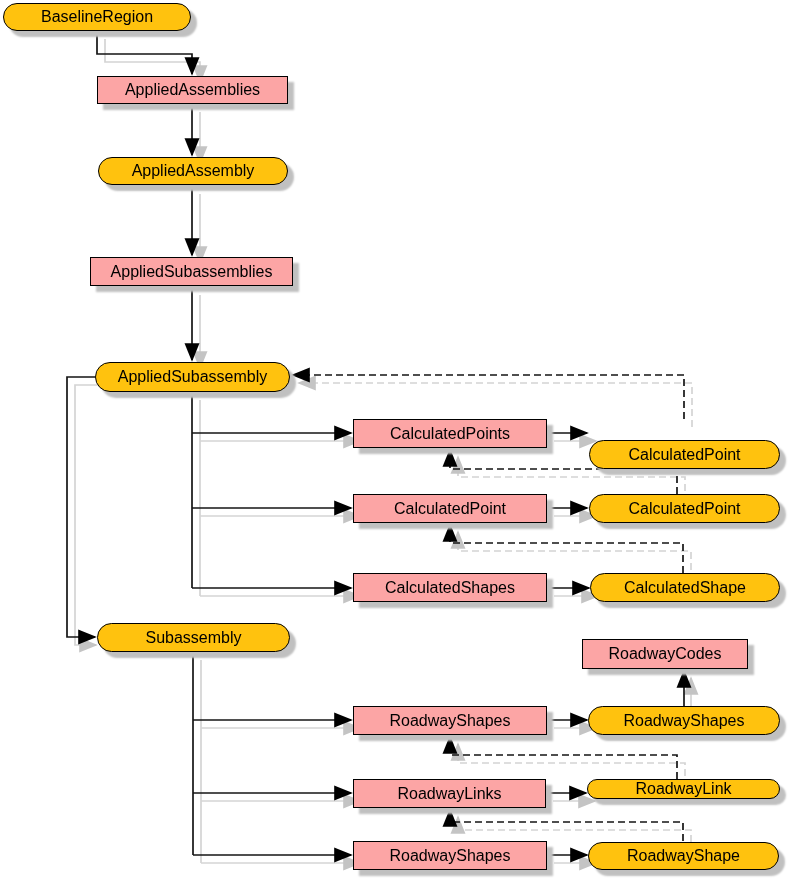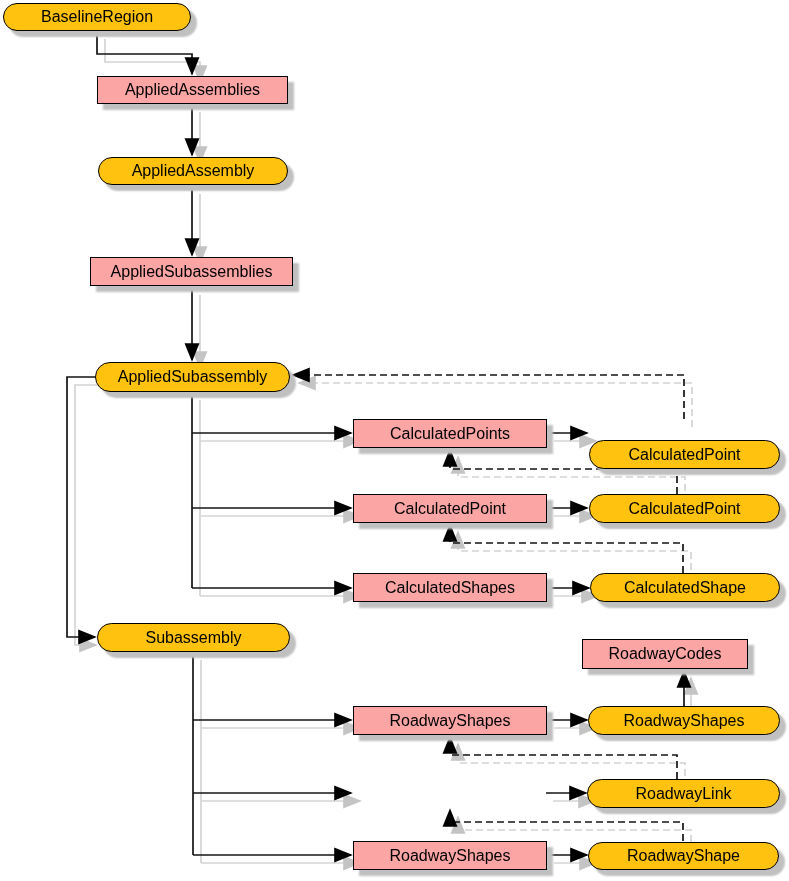--- a/index.html
+++ b/index.html
@@ -130,21 +130,24 @@
     </div>
   <div class="node box" style="left:582px;top:639px;width:166px;height:30px">
       <span>RoadwayCodes</span>
     </div>
   <div class="node box" style="left:353px;top:706px;width:194px;height:29px">
       <span>RoadwayShapes</span>
     </div>
   <div class="node pill" style="left:588px;top:706px;width:192px;height:29px">
       <span>RoadwayShapes</span>
     </div>
-  <div class="node pill" style="left:587px;top:779px;width:193px;height:29px">
+  <div class="node box" style="left:353px;top:779px;width:193px;height:29px">
+      <span>RoadwayLinks</span>
+    </div>
+  <div class="node pill" style="left:587px;top:779px;width:193px;height:20px">
       <span>RoadwayLink</span>
     </div>
   <div class="node box" style="left:353px;top:841px;width:194px;height:29px">
       <span>RoadwayShapes</span>
     </div>
   <div class="node pill" style="left:588px;top:842px;width:191px;height:28px">
       <span>RoadwayShape</span>
     </div>
 
 </div>

